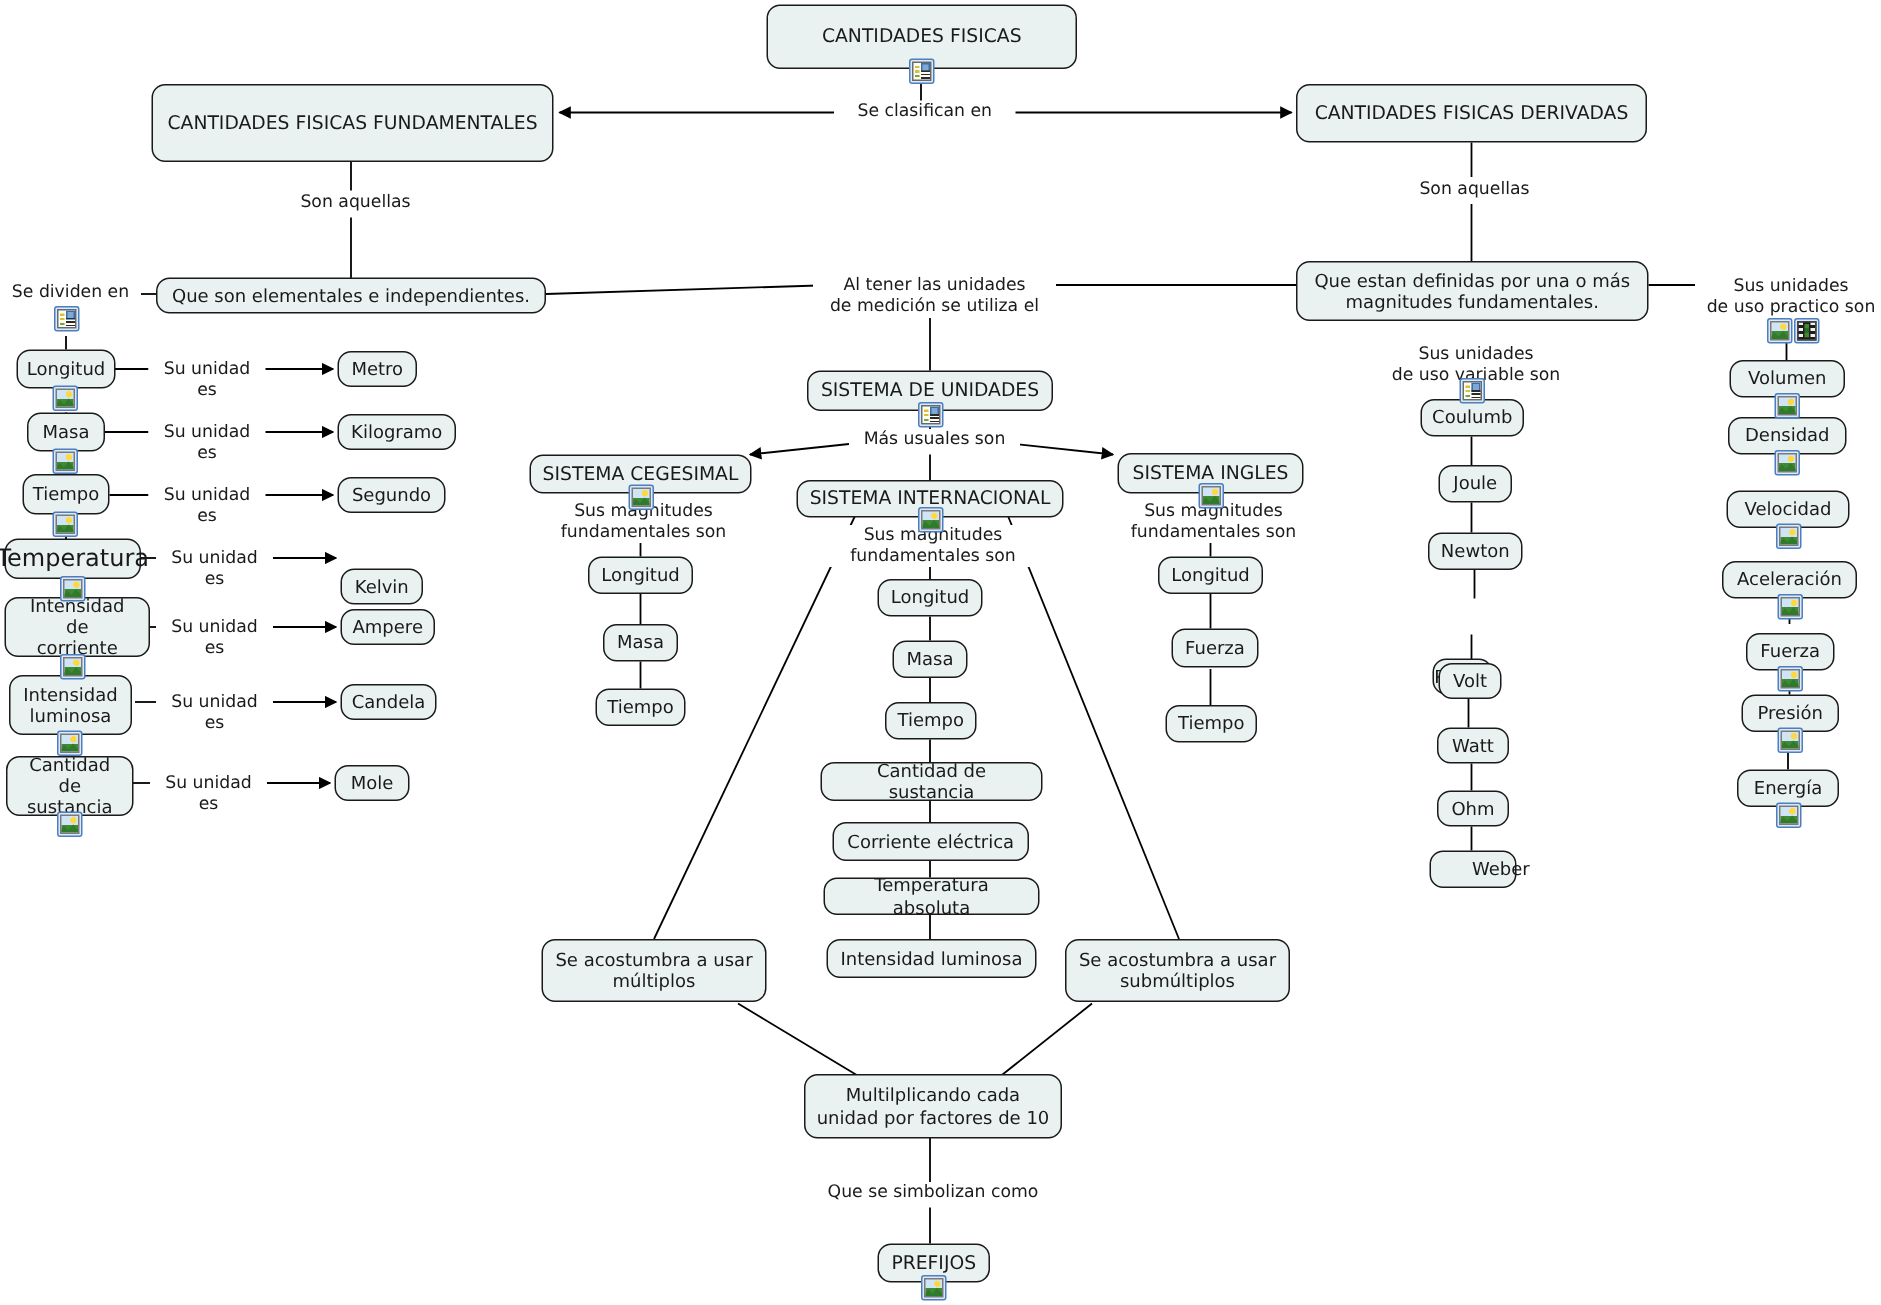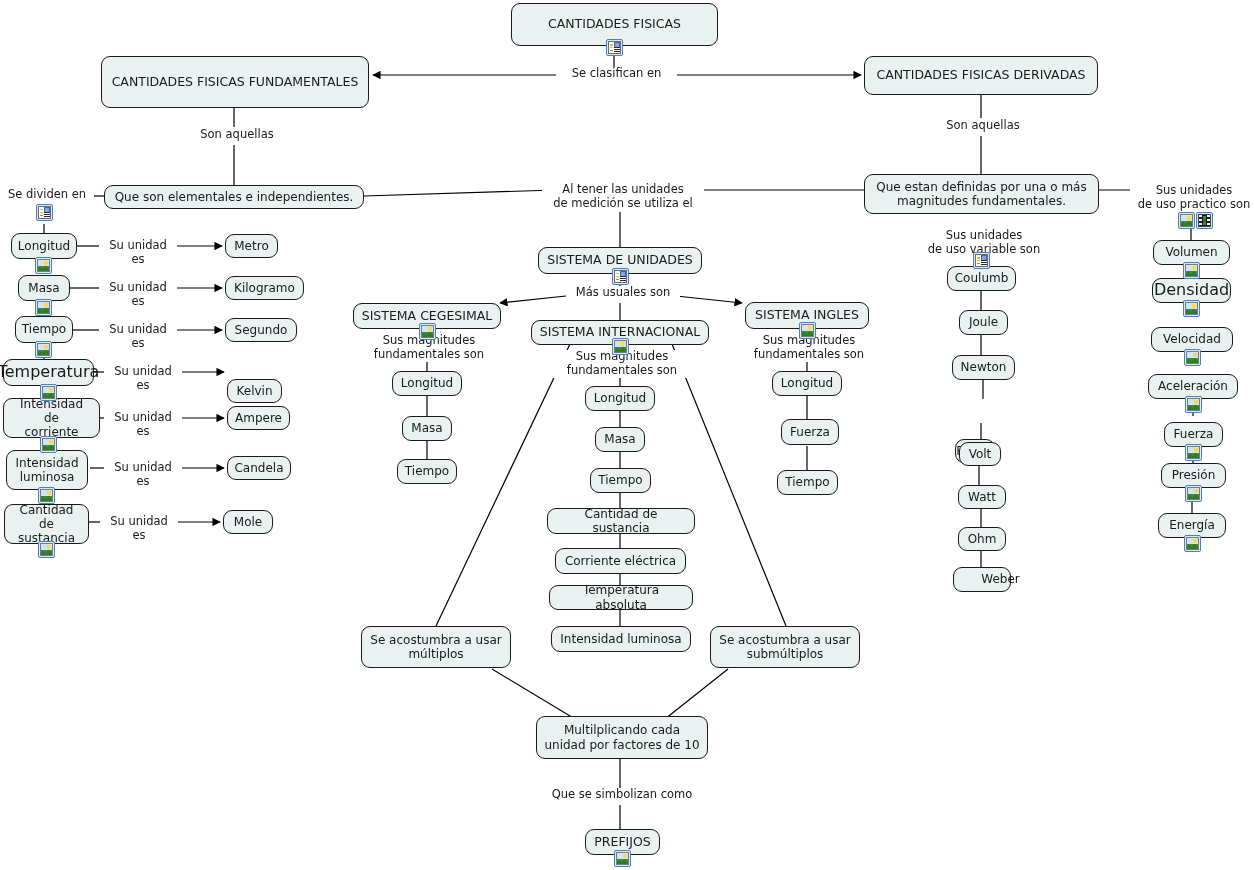--- a/index.html
+++ b/index.html
@@ -425,21 +425,21 @@
   <div class="node" style="left:959px; top:442px; width:42px; height:24px; font-size:12px;">Volt</div>
   <div class="node" style="left:958px; top:485px; width:48px; height:24px; font-size:12px;">Watt</div>
   <div class="node" style="left:958px; top:527px; width:48px; height:24px; font-size:12px;">Ohm</div>
   <div class="node" style="left:953px; top:567px; width:58px; height:25px; font-size:12px;padding-left:44px;">Weber</div>
 
   <div class="node" style="left:1153px; top:240px; width:77px; height:25px; font-size:12px;">Volumen</div>
   <span class="badge" style="left:1183px; top:262px;">
       <span class="glyph ico-pic"></span>
     </span>
 
-  <div class="node" style="left:1152px; top:278px; width:79px; height:25px; font-size:16px;">Densidad</div>
+  <div class="node" style="left:1152px; top:278px; width:79px; height:25px; font-size:12px;">Densidad</div>
   <span class="badge" style="left:1183px; top:300px;">
       <span class="glyph ico-pic"></span>
     </span>
 
   <div class="node" style="left:1151px; top:327px; width:82px; height:25px; font-size:12px;">Velocidad</div>
   <span class="badge" style="left:1184px; top:349px;">
       <span class="glyph ico-pic"></span>
     </span>
 
   <div class="node" style="left:1148px; top:374px; width:90px; height:25px; font-size:12px;">Aceleración</div>

